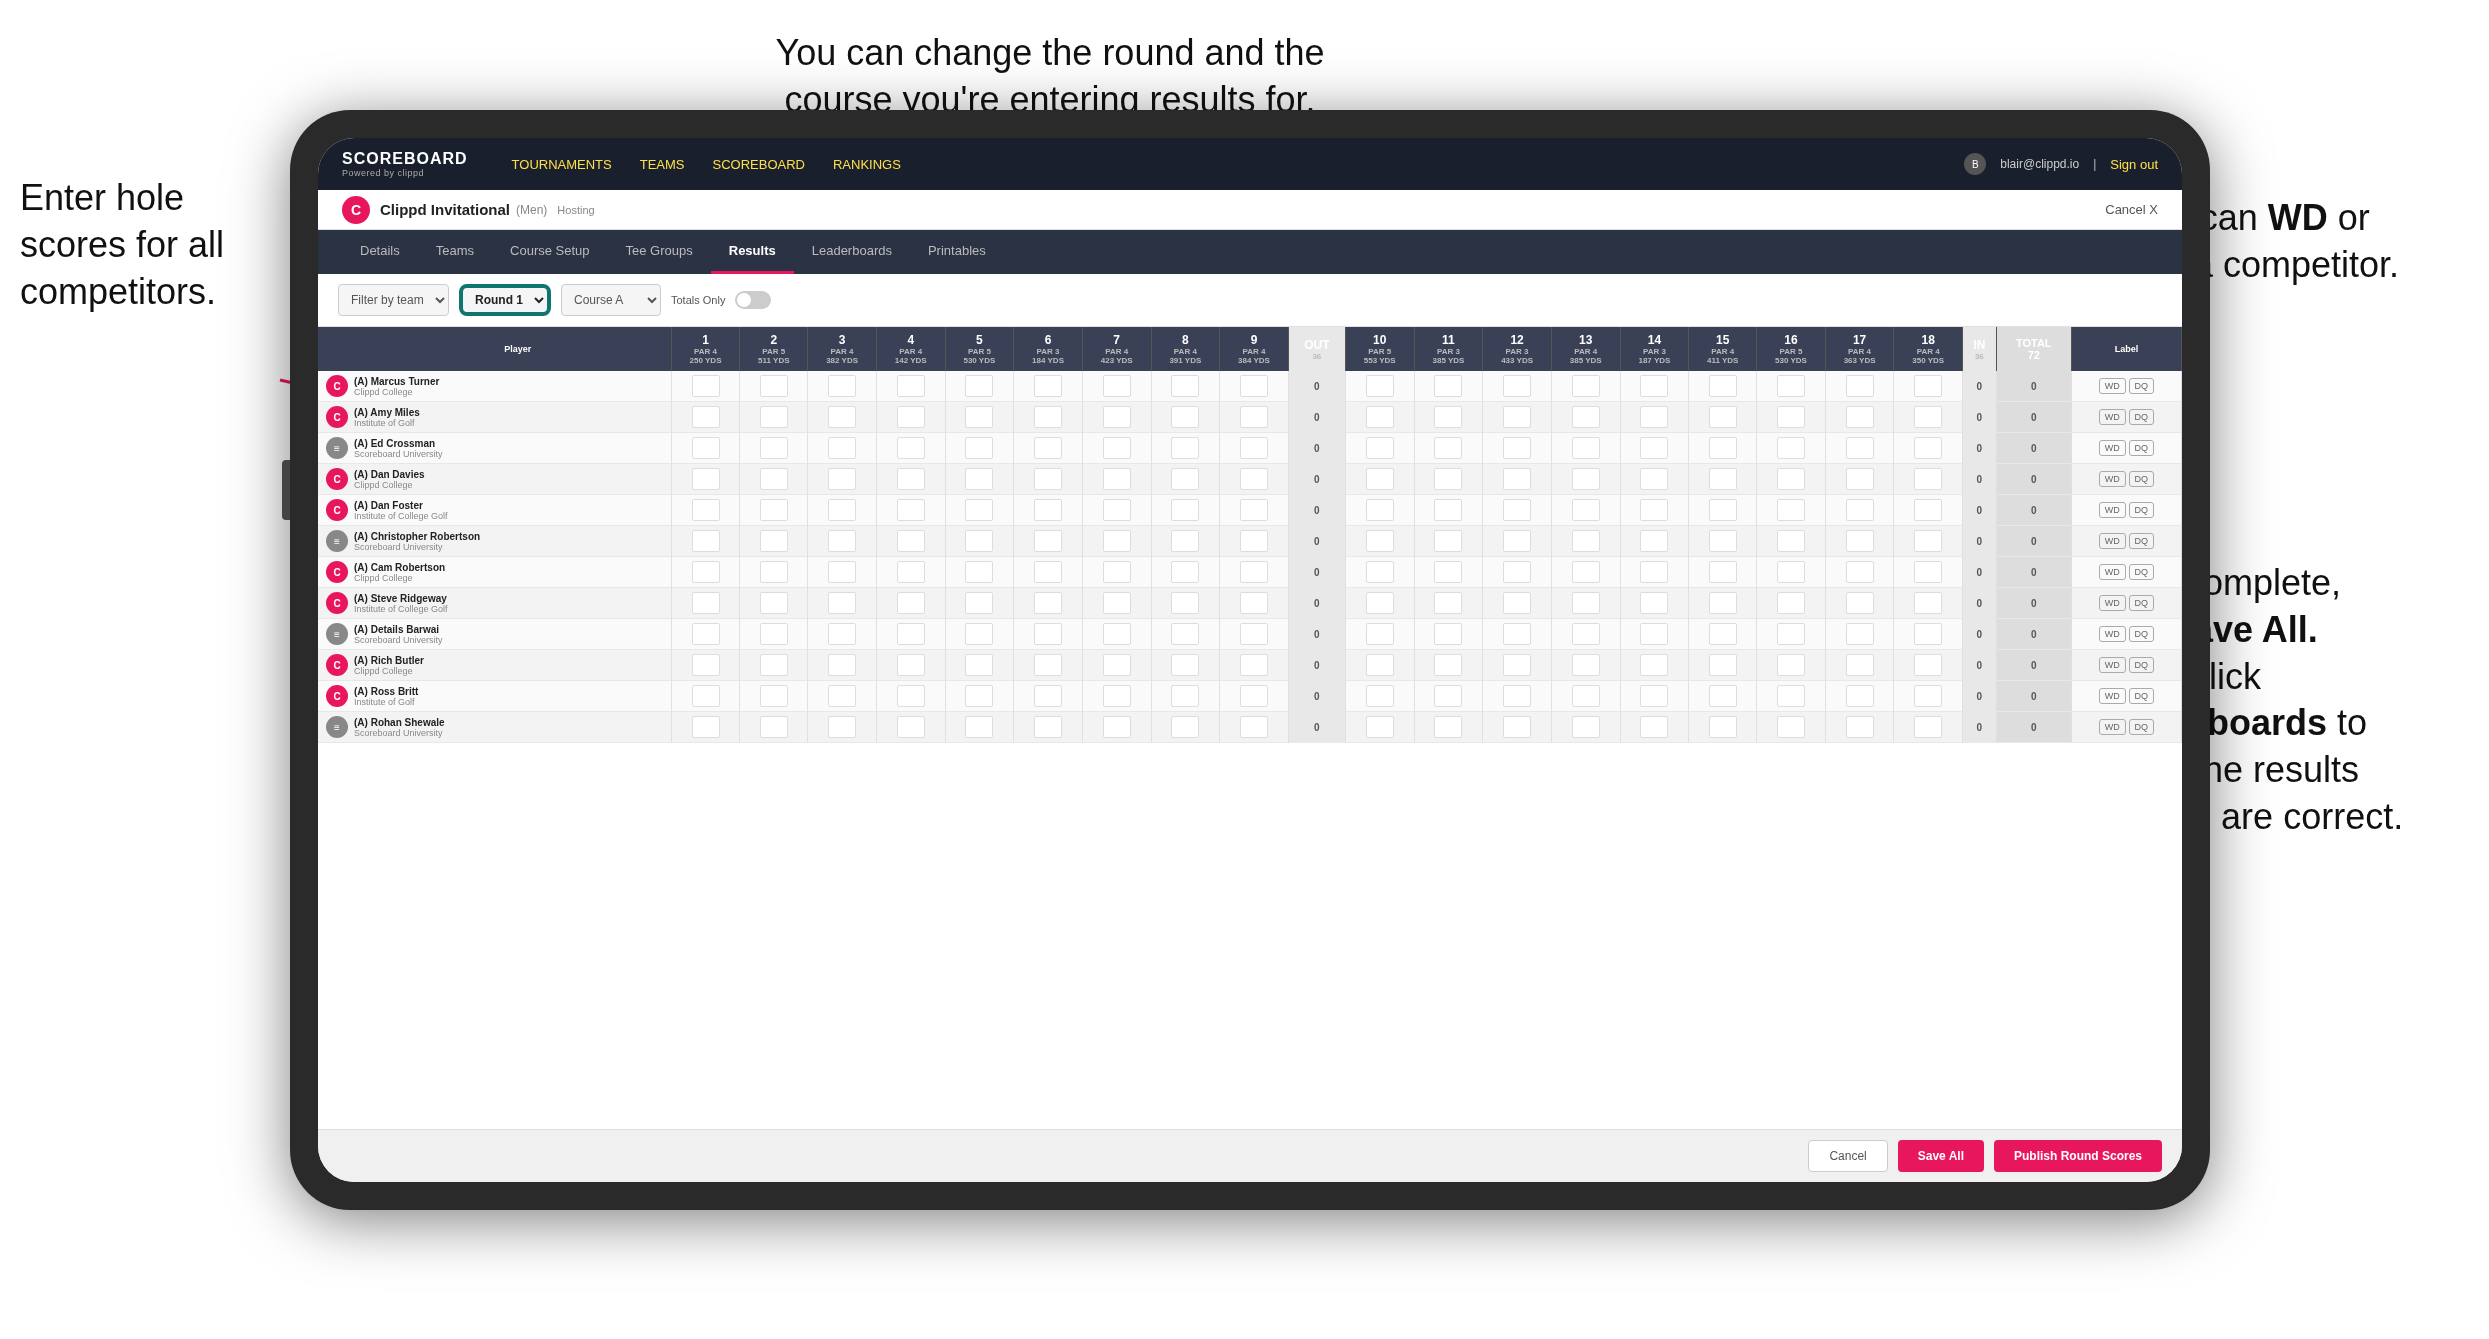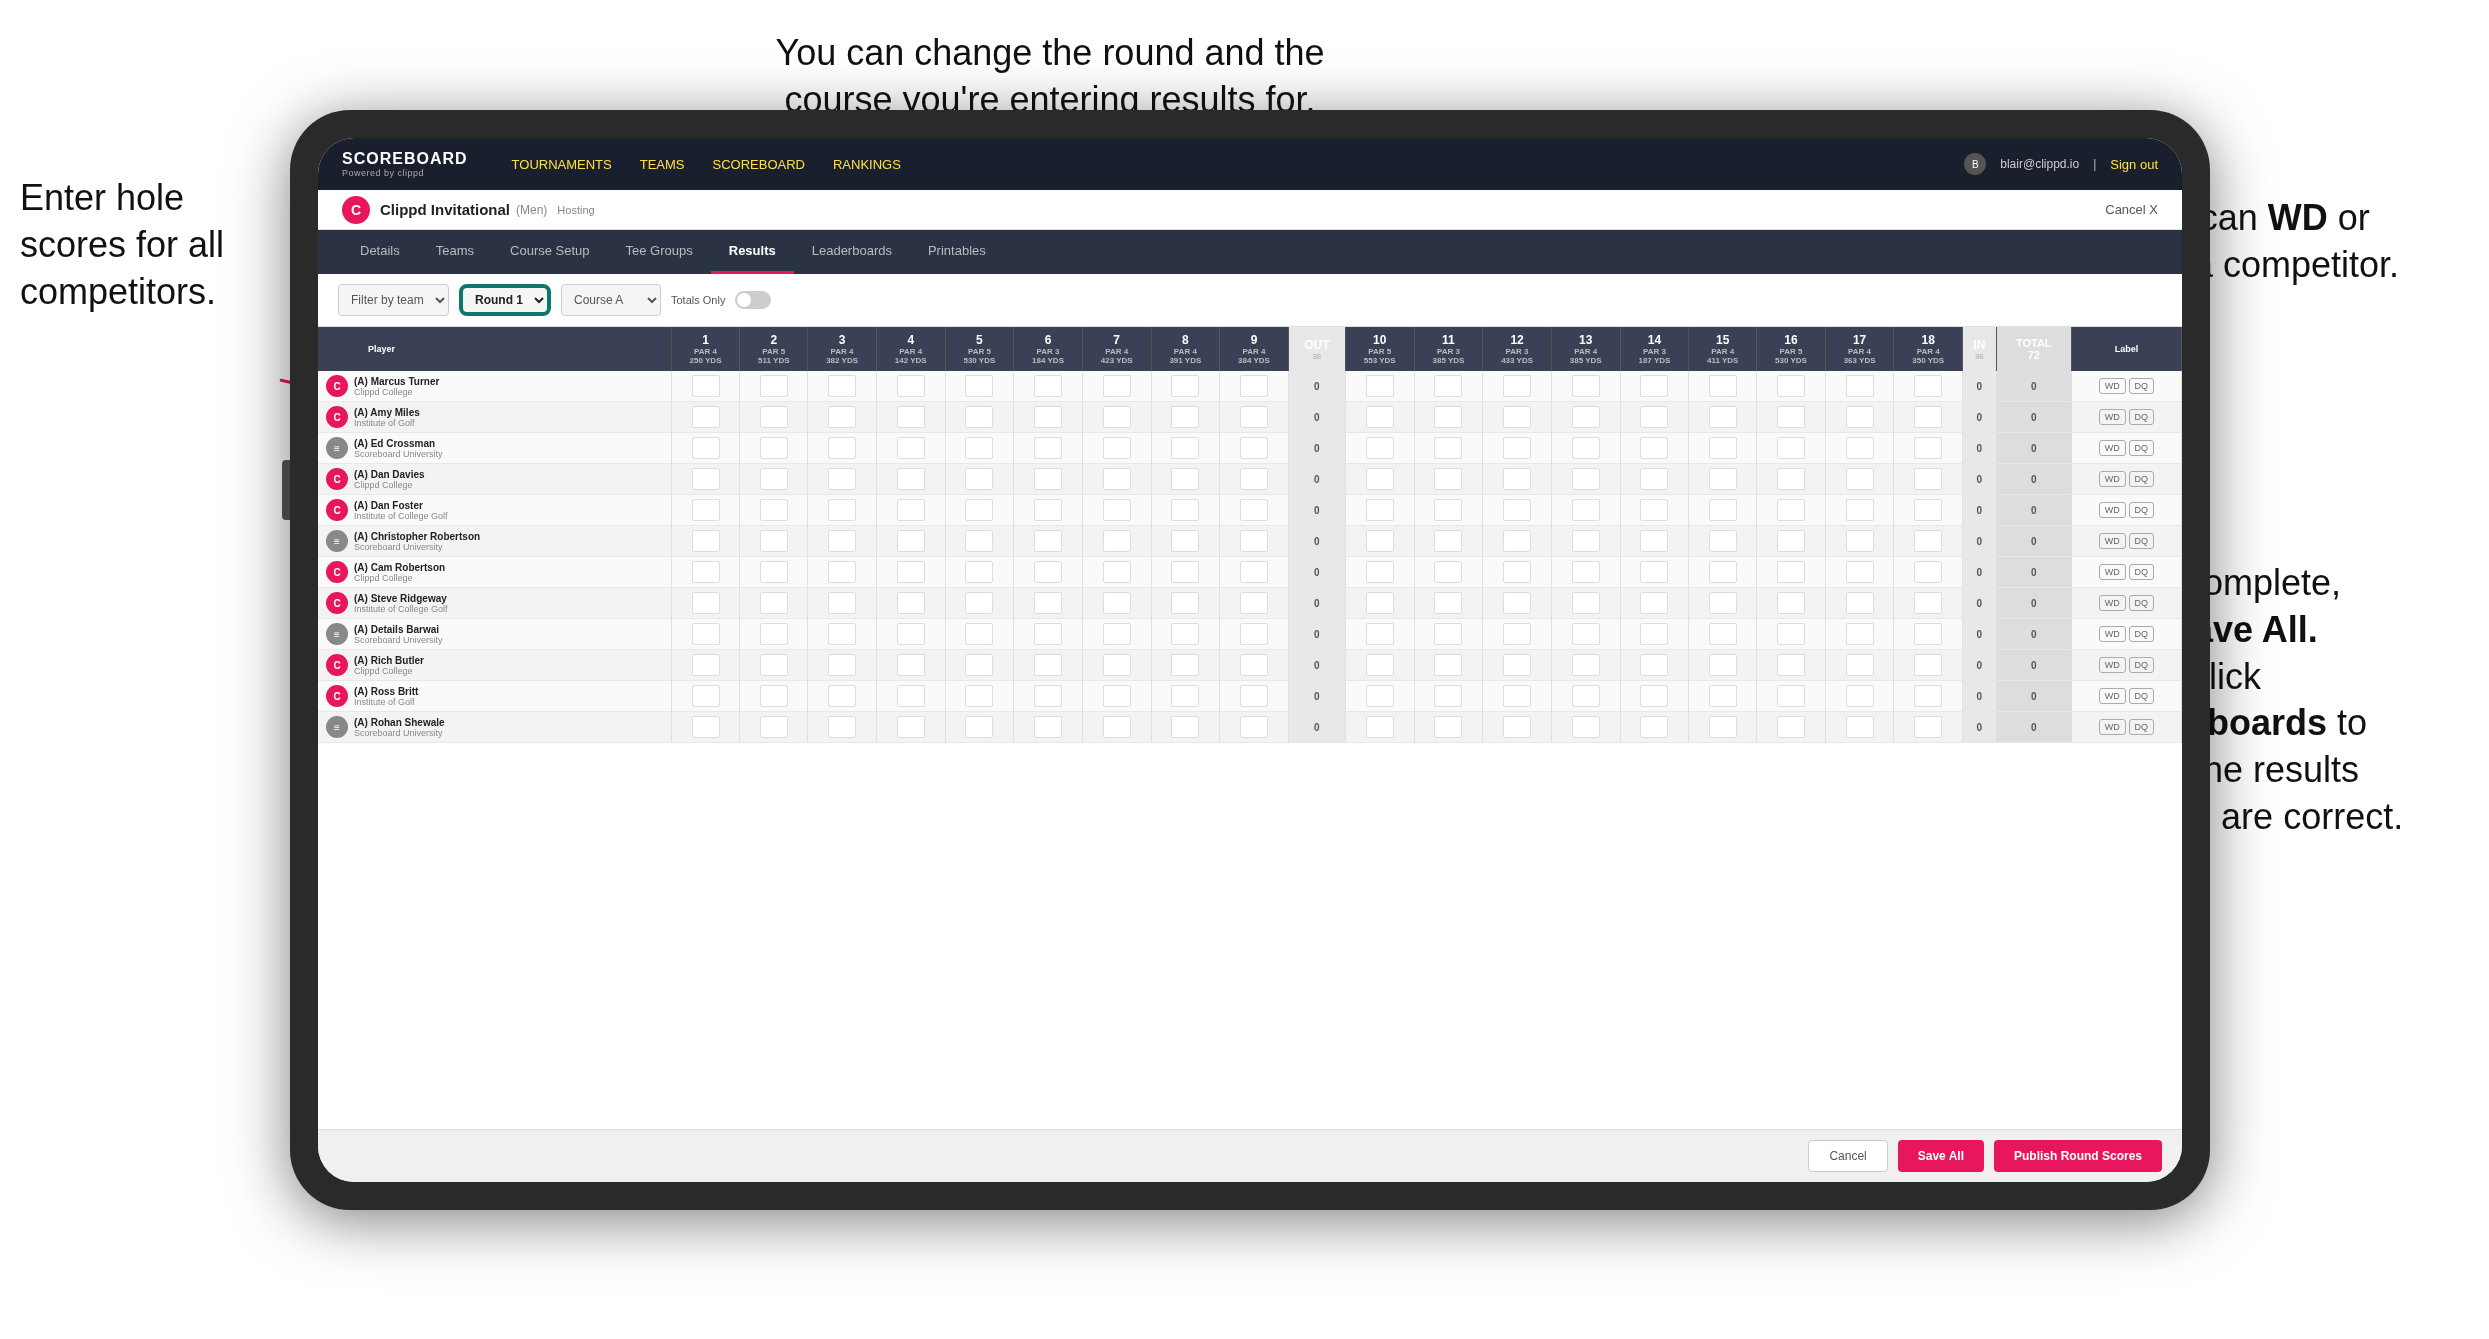--- a/index.html
+++ b/index.html
@@ -266,21 +266,21 @@
     }
     .scores-table thead th {
       padding: 6px 3px;
       text-align: center;
       font-weight: 600;
       font-size: 9px;
       border-right: 1px solid #555;
       white-space: nowrap;
     }
     .scores-table thead th.player-col {
-      text-align: left;
+      text-align: center;
       padding-left: 50px;
       min-width: 200px;
     }
     .scores-table thead th .hole-num {
       font-size: 12px;
       font-weight: 800;
     }
     .scores-table thead th .hole-info {
       font-size: 8px;
       color: #bbb;

